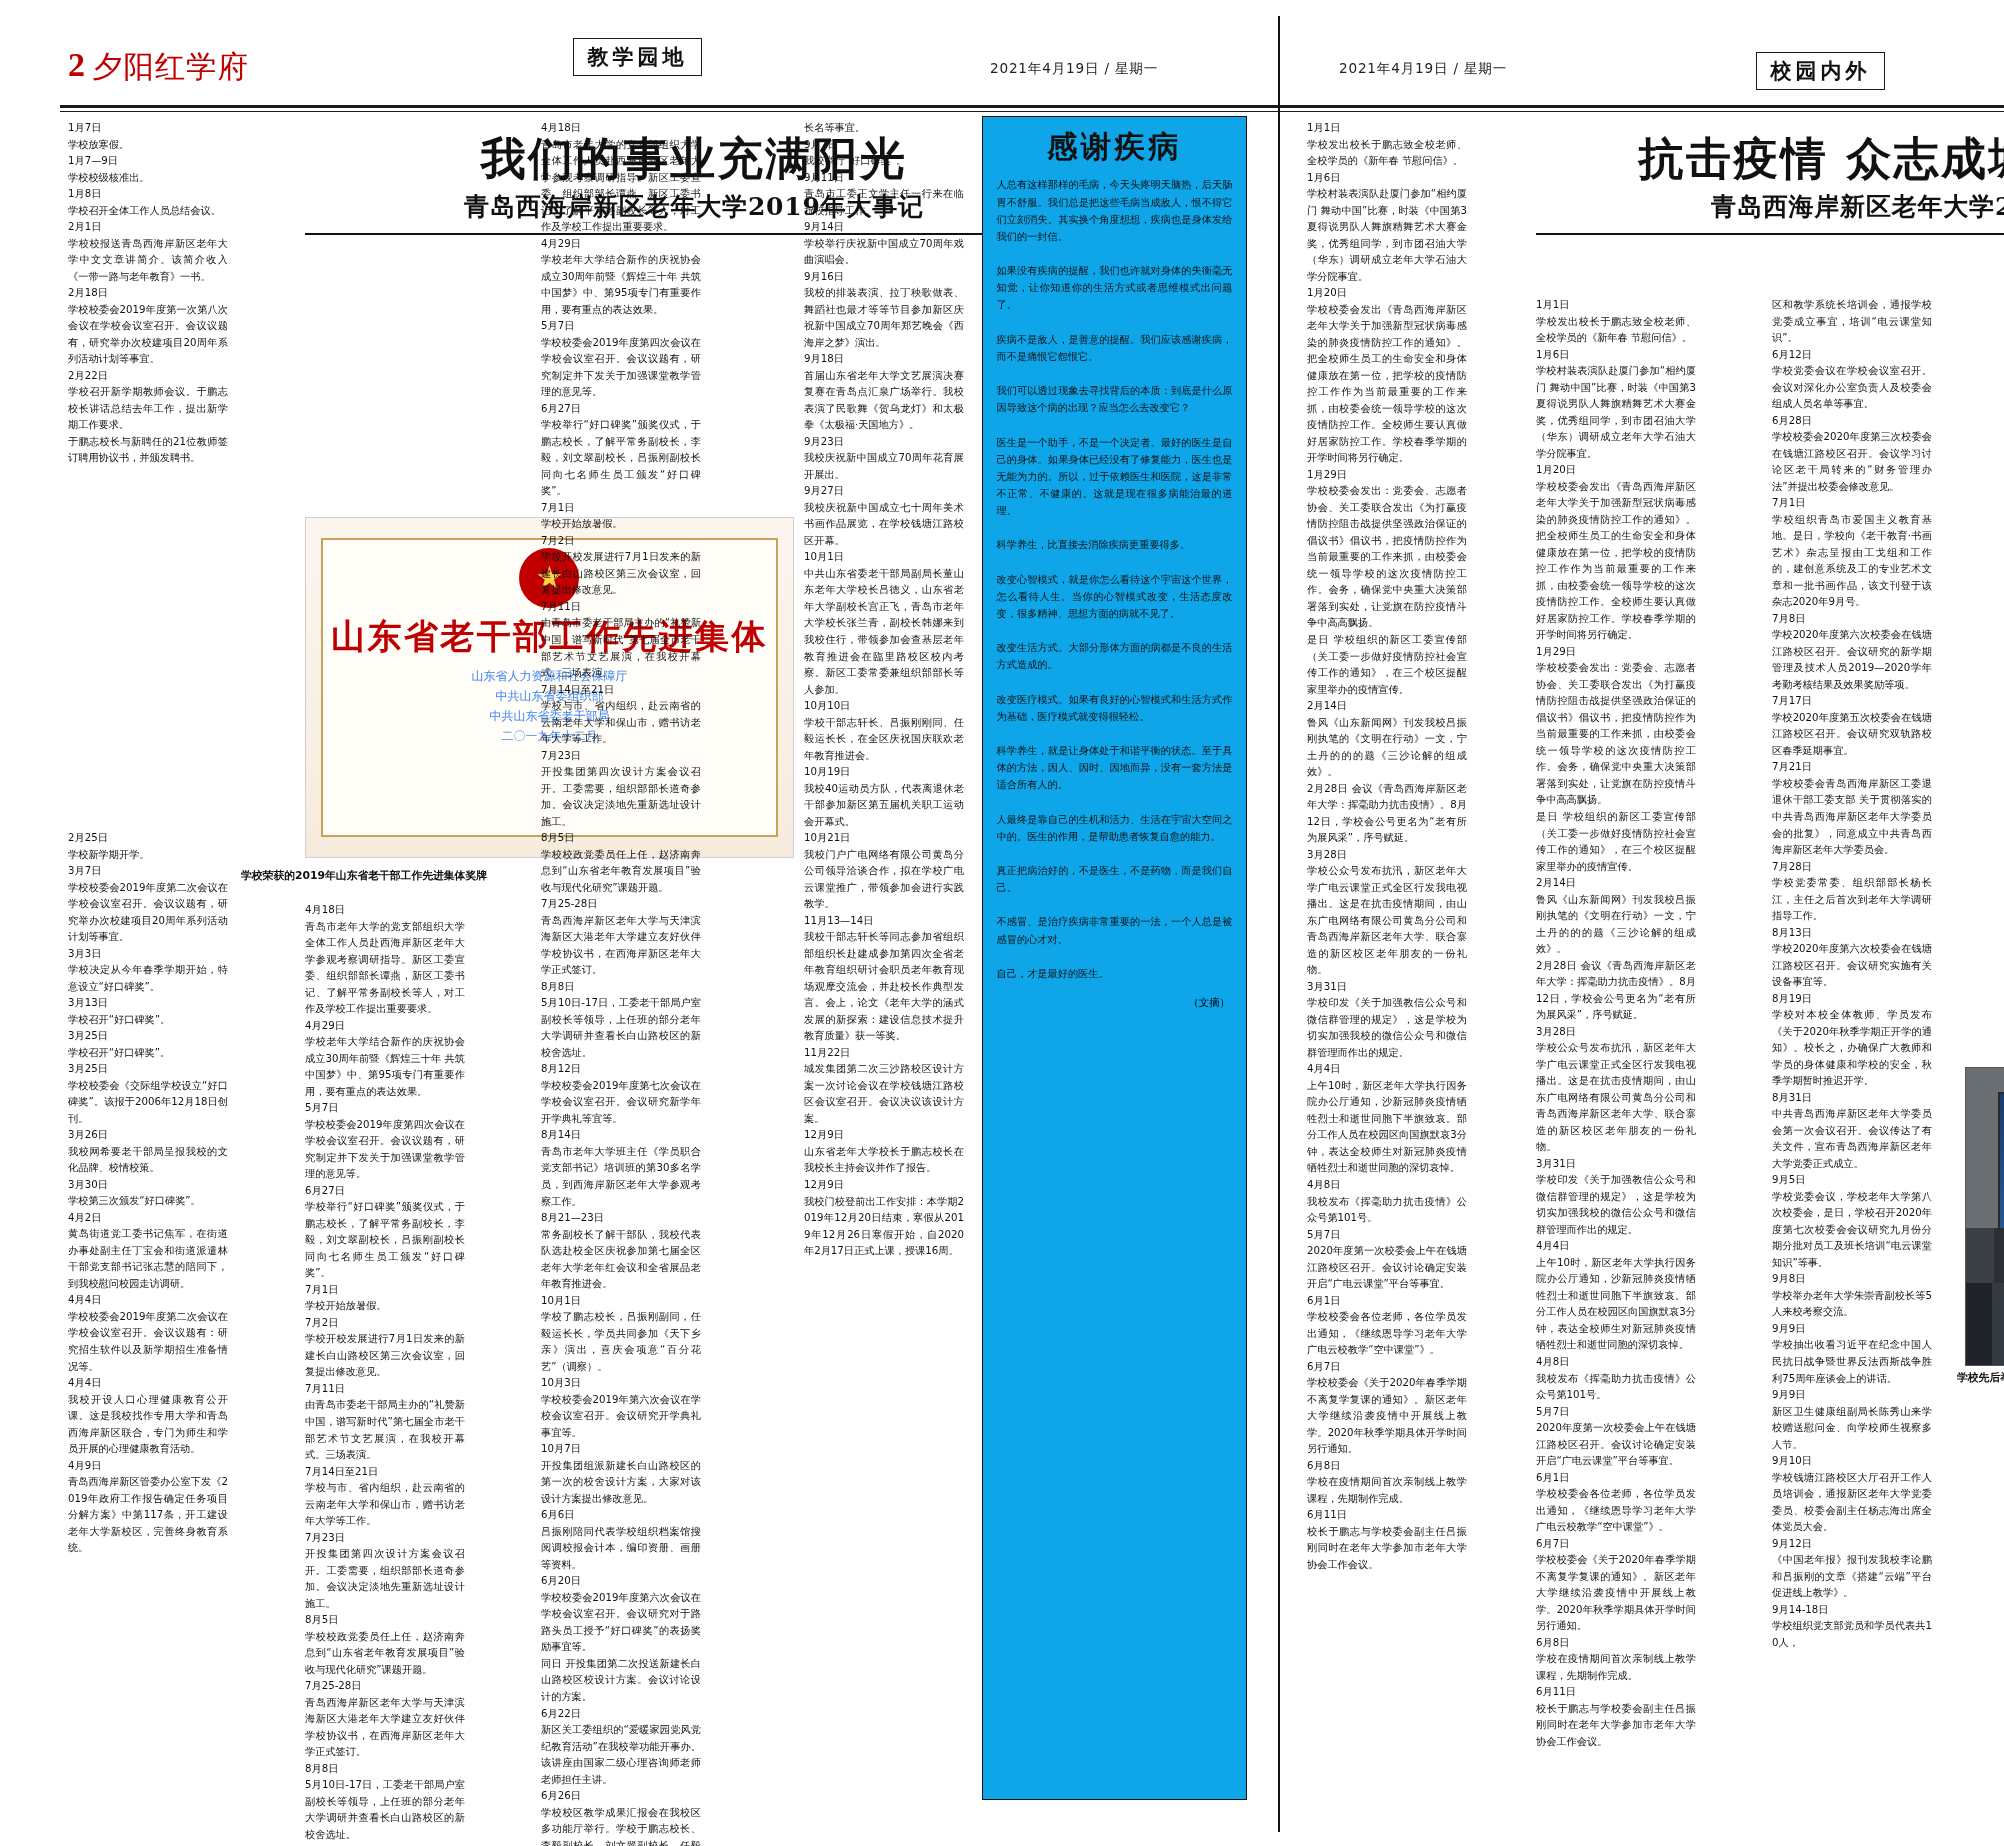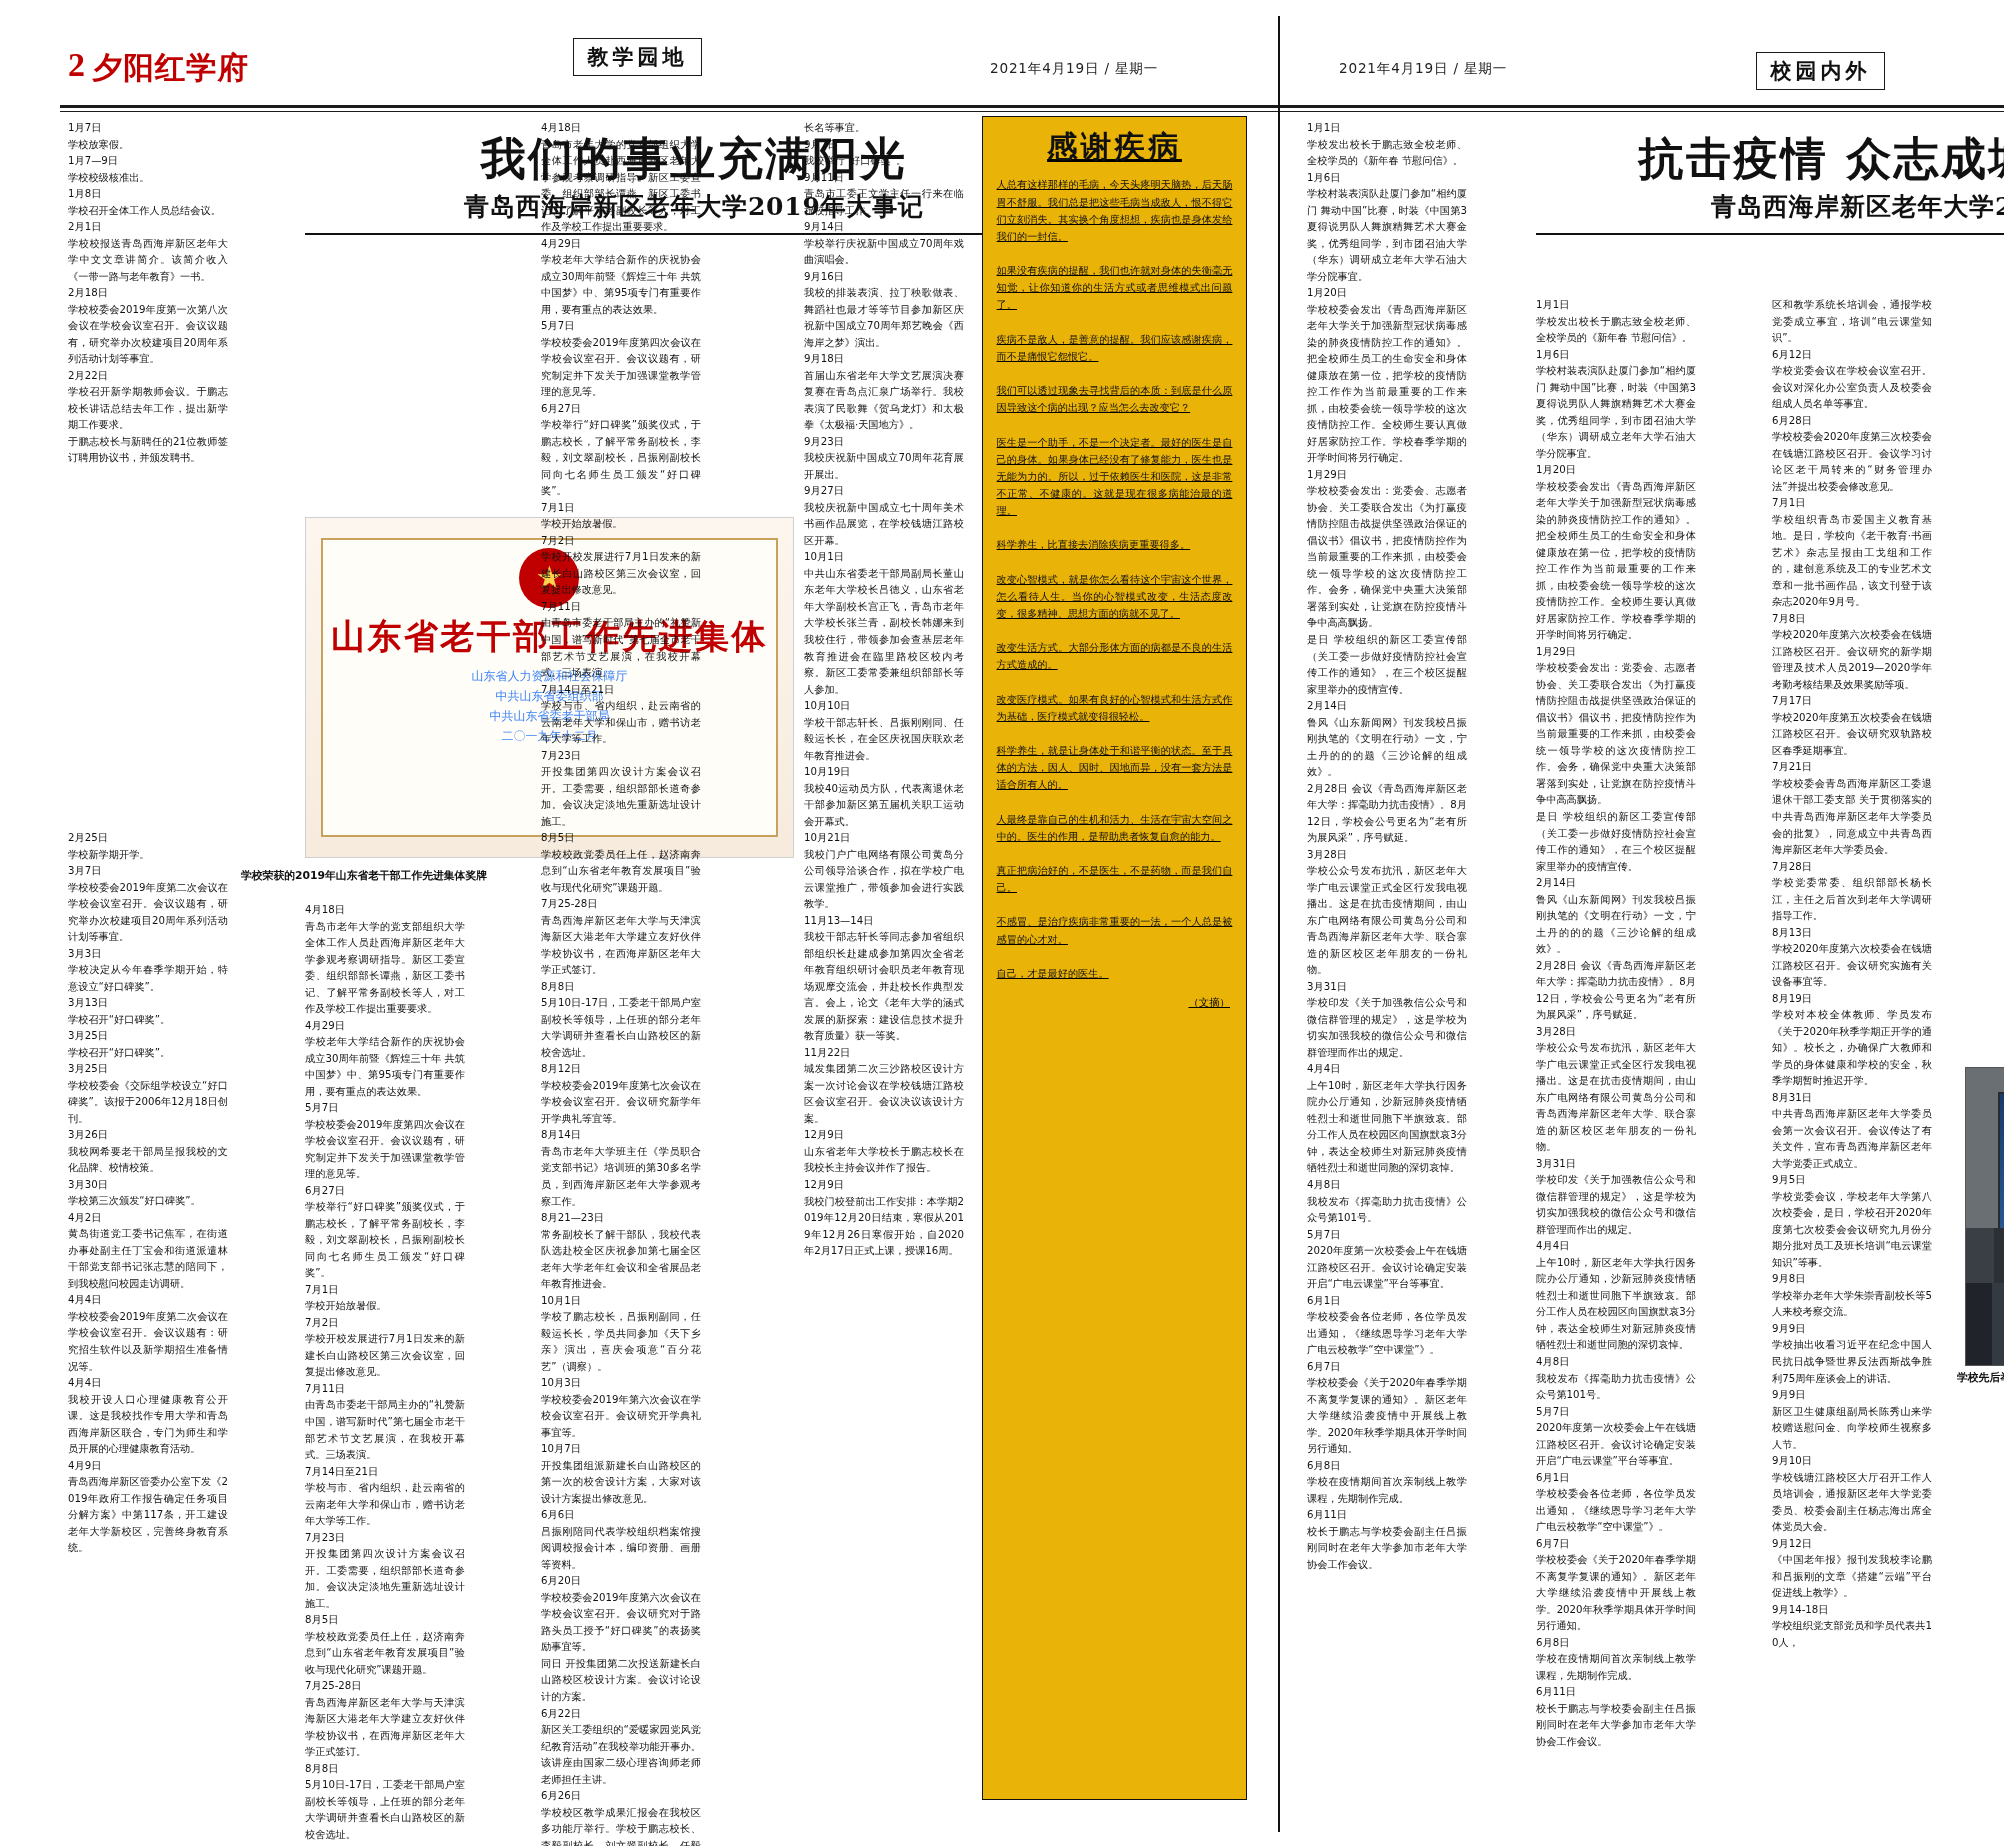--- a/index.html
+++ b/index.html
@@ -11,21 +11,21 @@
   .sheet{position:absolute;left:0;top:0;width:2557px;height:1847px;background:#ffffff;}
   
   .masthead{position:absolute;left:0;top:0;width:2557px;height:112px;}
   .mh-left{position:absolute;left:68px;top:48px;display:flex;align-items:flex-end;gap:7.2px;}
   .pgnum{
     font-size:34px;font-weight:bold;color:#c00000;line-height:1;
     font-family:"Liberation Serif","DejaVu Serif",serif;
   }
   .logo-red{
     font-family:"DejaVu Serif","Liberation Serif",serif;
-    font-size:30.5px;font-weight:bold;color:#c00000;letter-spacing:0.8px;line-height:1;
+    font-size:30.5px;font-weight:normal;color:#c00000;letter-spacing:0.8px;line-height:1;
   }
   .mh-sec-box{
     position:absolute;border:1.6px solid #1a1a1a;padding:4px 13.6px;
     font-size:21px;font-weight:bold;letter-spacing:4px;color:#111;
     font-family:"DejaVu Serif","Liberation Serif",serif;
   }
   .mh-date{
     position:absolute;font-size:13.6px;color:#222;letter-spacing:0.8px;
     font-family:"DejaVu Sans","Liberation Sans",sans-serif;
   }
@@ -71,21 +71,21 @@
     font-size:34px;font-weight:bold;color:#c00000;letter-spacing:2.4px;margin:2.4px 0 7.2px;
   }
   .award-lines{font-size:12px;color:#3b82f6;line-height:1.65;text-align:center;}
   .caption{
     position:absolute;text-align:left;font-size:10.8px;color:#111;font-weight:bold;
     font-family:"DejaVu Sans","Liberation Sans",sans-serif;
   }
 
   
   .feature{
-    position:absolute;border:1.6px solid #111;box-sizing:border-box;background:#eab308;text-decoration:underline;
+    position:absolute;border:1.6px solid #111;box-sizing:border-box;background:#0ea5e9;
   }
   .feature-title{
     text-align:center;font-family:"DejaVu Serif","Liberation Serif",serif;
     font-size:30.5px;font-weight:bold;letter-spacing:3.2px;color:#111;padding:10.4px 0 4px;
   }
   .feature-body{
     padding:4px 13.6px 10.4px;font-size:10.2px;line-height:1.68;color:#111;text-align:justify;
     white-space:pre-wrap;word-break:break-all;
     font-family:"DejaVu Sans","Liberation Sans",sans-serif;
   }

